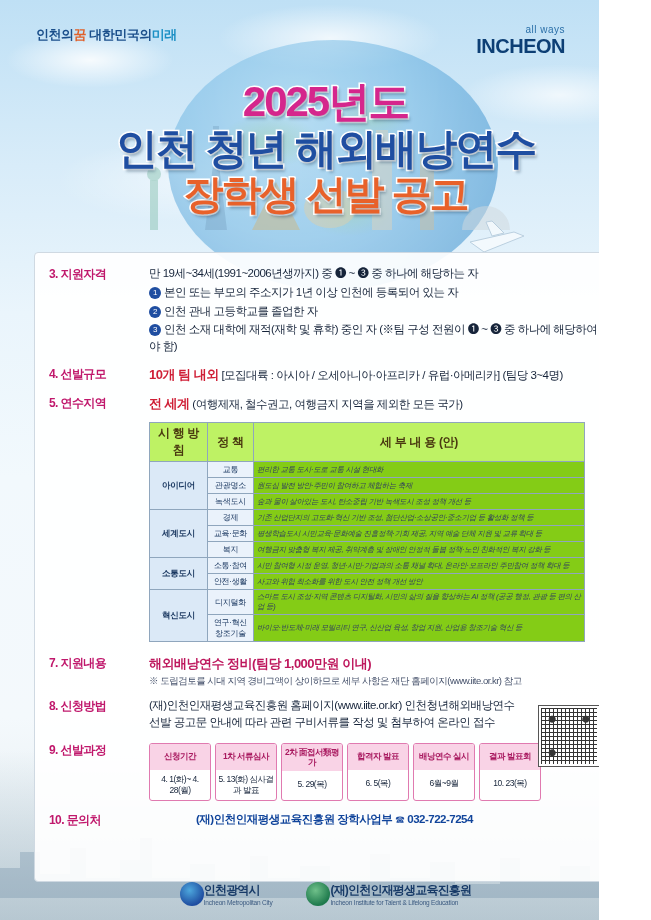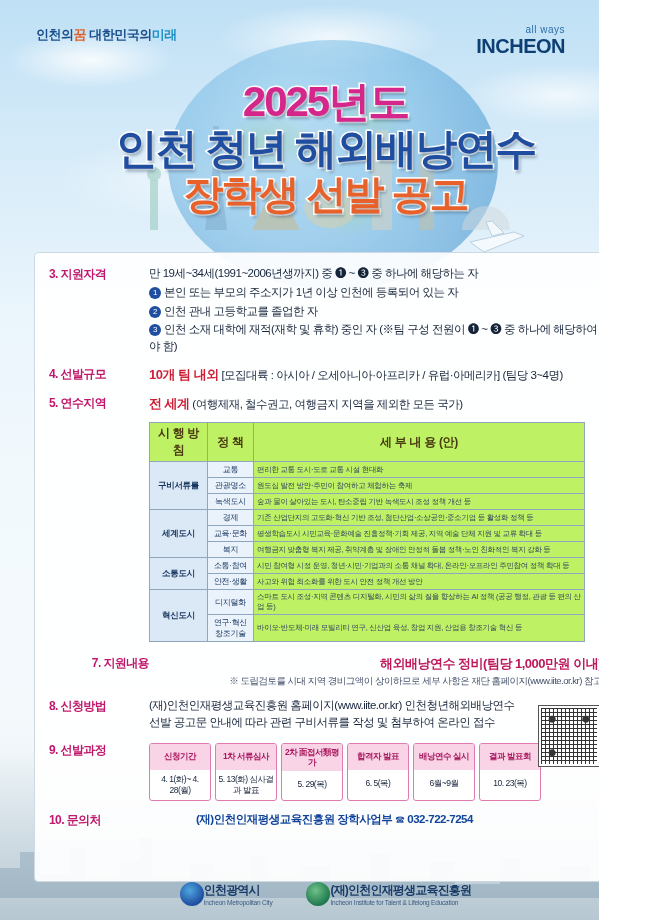--- a/index.html
+++ b/index.html
@@ -172,23 +172,24 @@
     font-size: 8.5px;
   }
   table.plan td.c2 {
     background: #eaf2fb;
     text-align: center;
     width: 46px;
     color: #18365f;
     font-size: 8px;
   }
   table.plan td.c3 {
-    background: #bef264;
+    background: #84cc16;
     font-size: 7.5px;
     color: #33425c;
+    font-style: italic;
   }
 
   
   .qr {
     position: absolute; right: 16px; top: 452px;
     width: 62px; height: 62px;
     background: #ffffff;
     border: 1px solid #555;
     padding: 2px;
   }
@@ -361,21 +362,21 @@
       <table class="plan">
         <thead>
           <tr>
             <th>시 행 방 침</th>
             <th>정 책</th>
             <th>세 부 내 용 (안)</th>
           </tr>
         </thead>
         <tbody>
           <tr>
-            <td class="c1" rowspan="3">구비서류를</td>
+            <td class="c1" rowspan="3">아이디어</td>
             <td class="c2">교통</td>
             <td class="c3">편리한 교통 도시·도로 교통 시설 현대화</td>
           </tr>
           <tr>
             <td class="c2">관광명소</td>
             <td class="c3">원도심 발전 방안·주민이 참여하고 체험하는 축제</td>
           </tr>
           <tr>
             <td class="c2">녹색도시</td>
             <td class="c3">숲과 물이 살아있는 도시, 탄소중립 기반 녹색도시 조성 정책 개선 등</td>
@@ -412,21 +413,21 @@
           </tr>
           <tr>
             <td class="c2">연구·혁신
 창조기술</td>
             <td class="c3">바이오·반도체·미래 모빌리티 연구, 신산업 육성, 창업 지원, 산업용 창조기술 혁신 등</td>
           </tr>
         </tbody>
       </table>
     </div>
 
-    <div class="row" style="margin-top:12px;text-align:right;">
+    <div class="row" style="margin-top:12px;">
       <div class="row-label">
         <span>7.</span>
         <span>지원내용</span>
       </div>
       <div class="row-body">
         <div class="big hl-blue">해외배낭연수 정비(팀당 1,000만원 이내)</div>
         <div style="font-size:9.5px;color:#44506a;">※ 도립검토를 시대 지역 경비그액이 상이하므로 세부 사항은 재단 홈페이지(www.iite.or.kr) 참고</div>
       </div>
     </div>
 

